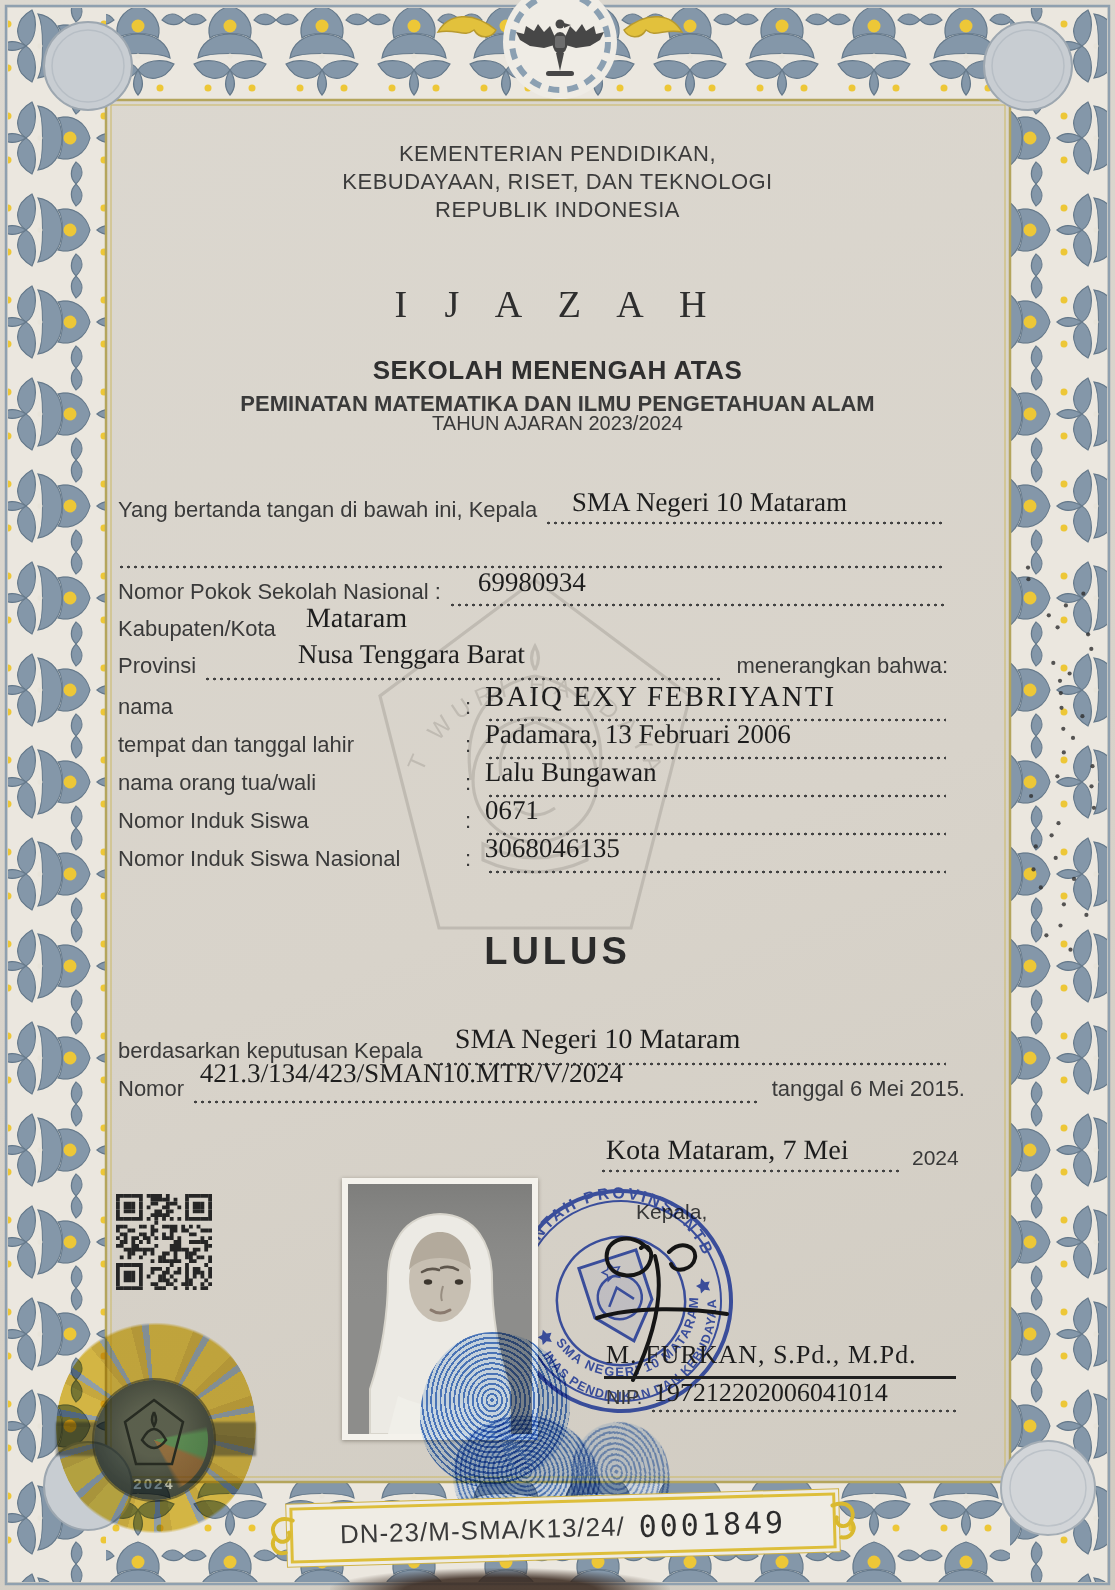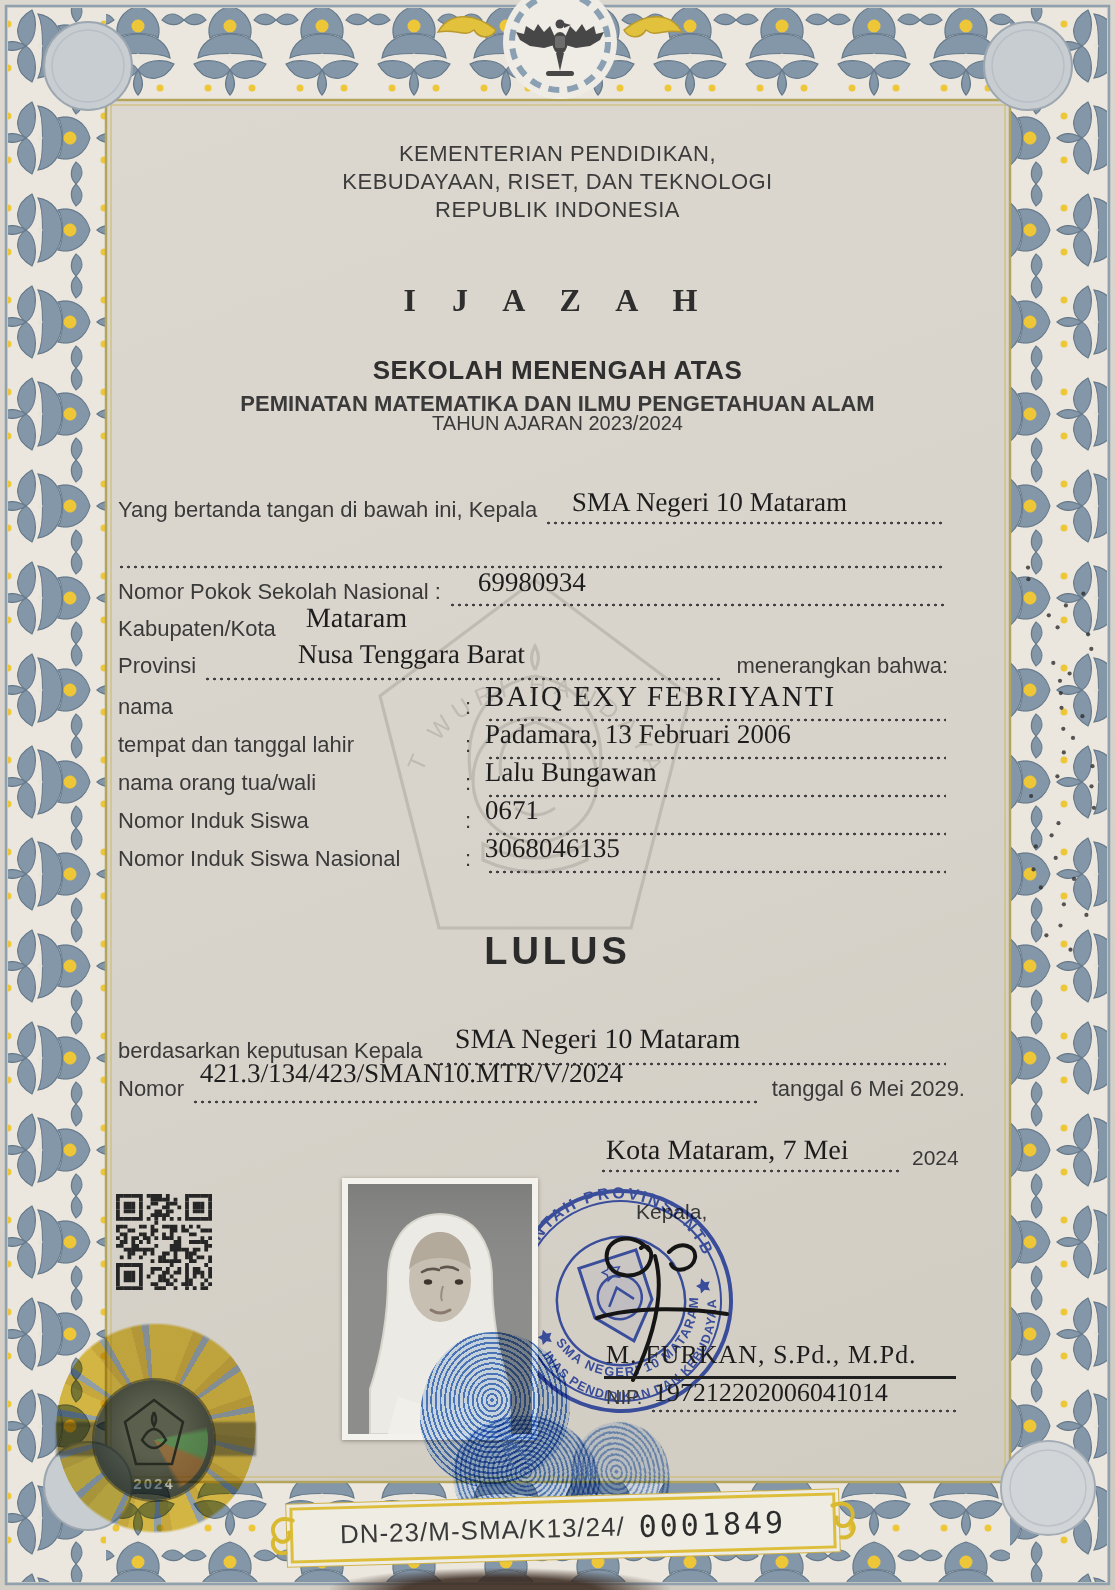--- a/index.html
+++ b/index.html
@@ -4,21 +4,21 @@
 <style>
   html,body{margin:0;padding:0;background:#b8b2a8;}
   #page{position:relative;width:1115px;height:1590px;margin:0 auto;overflow:hidden;
         background:linear-gradient(160deg,#dcd8d0 0%,#d8d3ca 55%,#d0cbc1 100%);
         font-family:"Liberation Sans",sans-serif;color:#383838;}
   .abs{position:absolute;}
   svg{display:block;}
   
   .center{left:0;width:1115px;text-align:center;}
   .ministry{font-size:22px;line-height:28px;color:#3c3c3c;letter-spacing:.5px;}
-  .title{font-family:"Liberation Serif",serif;font-weight:bold;font-size:32px;letter-spacing:14px;color:#2e2e2e;}
+  .title{font-family:"Liberation Serif",serif;font-weight:normal;font-size:38px;letter-spacing:14px;color:#2e2e2e;}
   .level{font-size:26px;font-weight:800;color:#2f2f2f;letter-spacing:.5px;}
   .program{font-size:22px;color:#3a3a3a;font-weight:bold;}
   .year{font-size:20px;color:#3a3a3a;}
   .result{font-size:38px;font-weight:800;letter-spacing:4px;color:#2b2b2b;}
   
   .line{position:absolute;left:118px;width:830px;display:flex;align-items:baseline;height:32px;font-size:22px;color:#3a3a3a;}
   .line .dots{flex:1;align-self:flex-end;height:5px;margin:0 2px 4px 8px;
       background:radial-gradient(circle,#424242 1.3px,transparent 1.6px) left bottom/7px 4px repeat-x;}
   .line .suffix{white-space:nowrap;padding-left:12px;}
   .flabel{width:347px;flex:none;}
@@ -241,21 +241,21 @@
 
   <div class="line" style="top:1038px;">
     <span>berdasarkan keputusan Kepala</span>
       <span class="dots"></span>
   </div>
   <div class="hand" style="left:455px;top:1023px;font-size:28px;">SMA Negeri 10 Mataram</div>
 
   <div class="line" style="top:1076px;width:847px;">
     <span>Nomor</span>
       <span class="dots"></span>
-    <span class="suffix">tanggal 6 Mei 2029.</span>
+    <span class="suffix">tanggal 6 Mei 2015.</span>
   </div>
   <div class="hand" style="left:200px;top:1058px;font-size:27px;">421.3/134/423/SMAN10.MTR/V/2024</div>
 
   <div class="hand" style="left:606px;top:1134px;font-size:28px;">Kota Mataram, 7 Mei</div>
   <div class="dotsbar" style="left:600px;top:1168px;width:302px;"></div>
   <div class="abs" style="left:912px;top:1146px;font-size:21px;">2024</div>
   <div class="abs" style="left:636px;top:1200px;font-size:21px;">Kepala,</div>
 
   <svg id="stamp" class="abs" style="left:505px;top:1185px;" width="232" height="232" viewBox="-116 -116 232 232">
     <g stroke="#2b49c0" fill="none">

